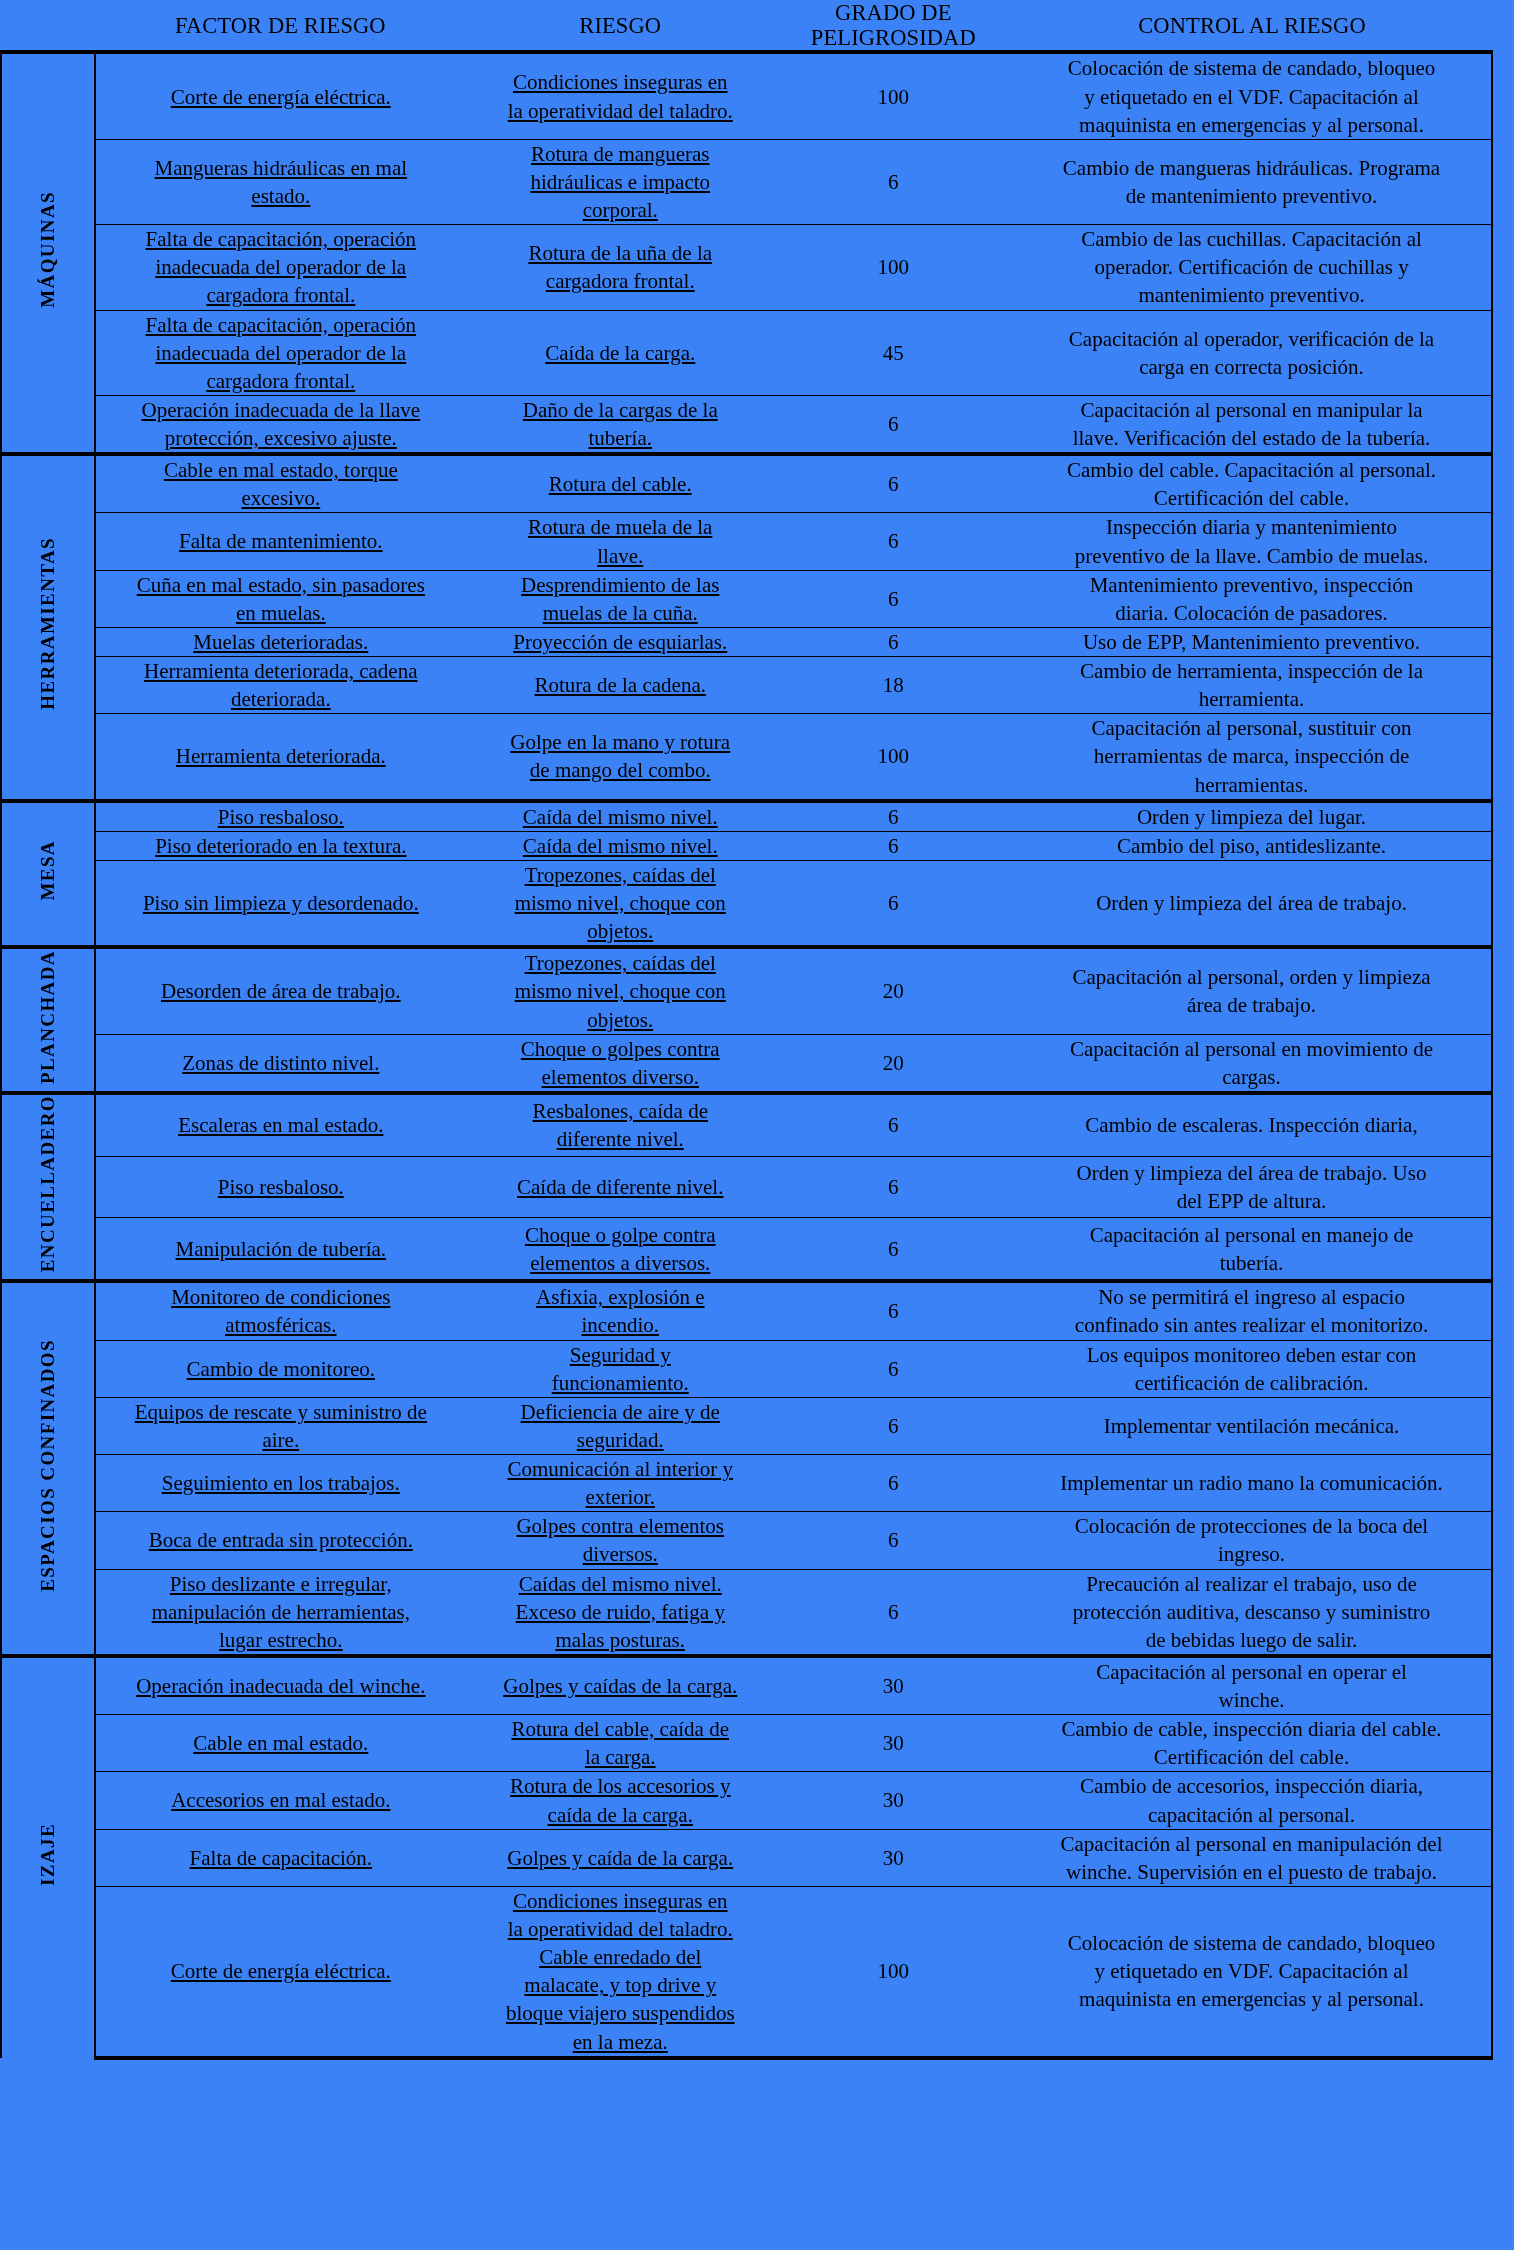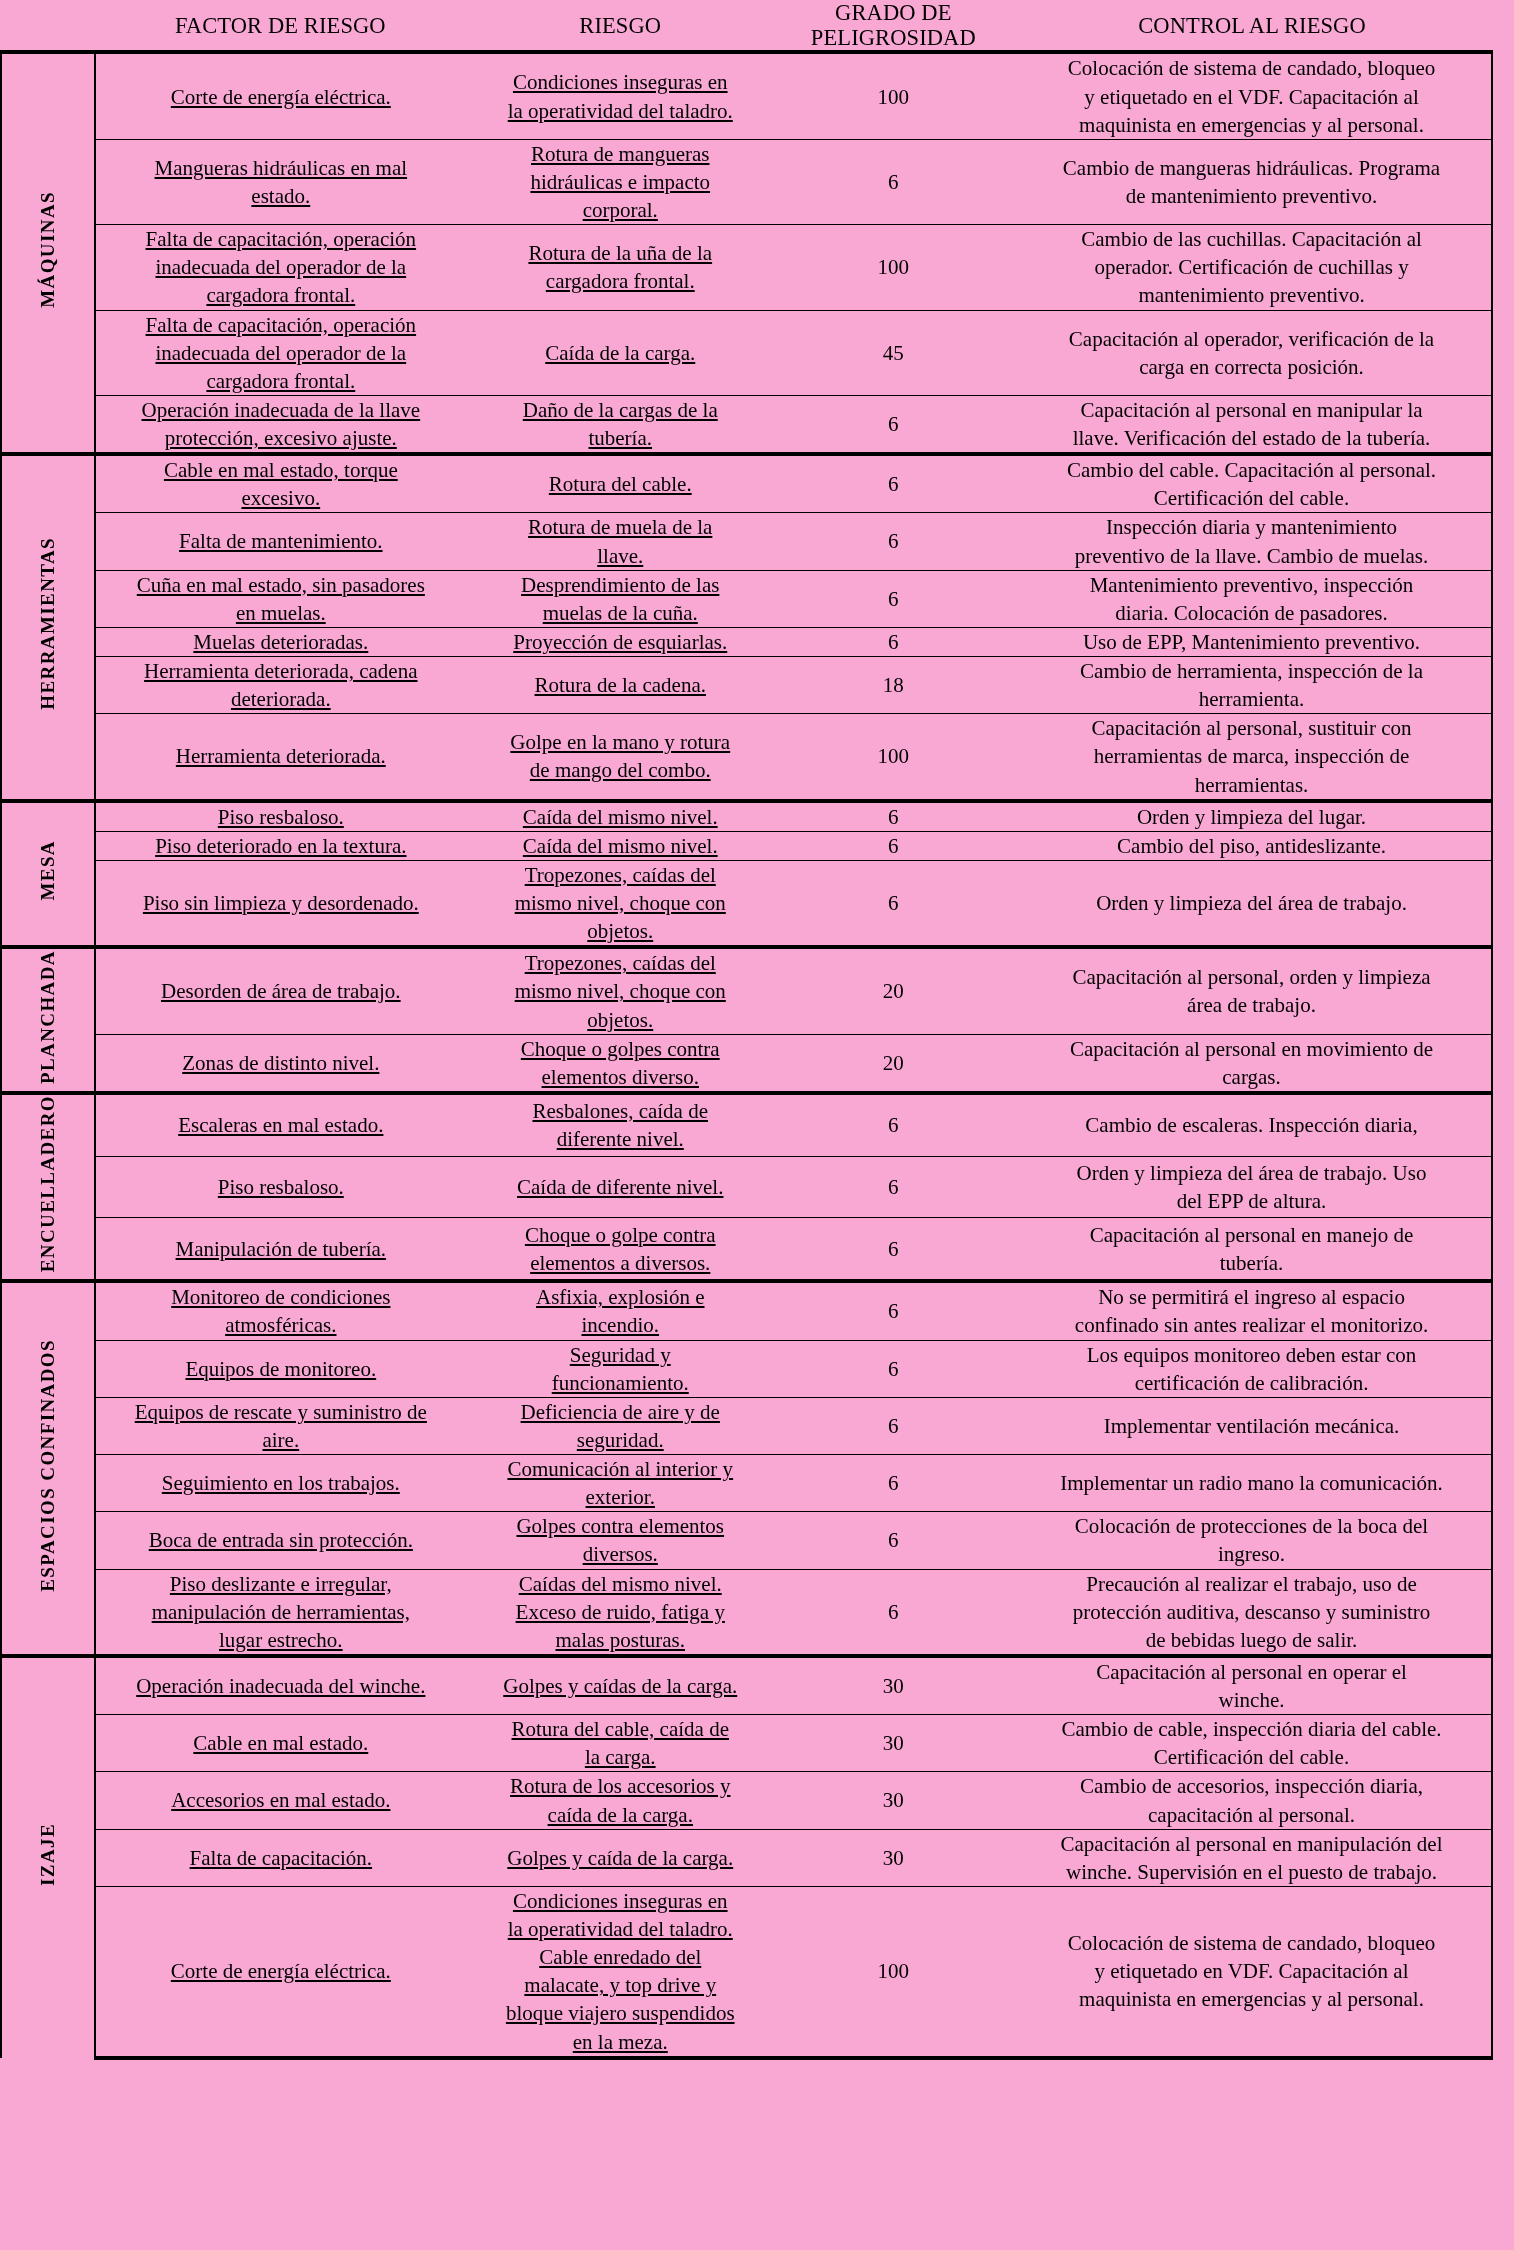--- a/index.html
+++ b/index.html
@@ -8,21 +8,21 @@
     background: #ffffff;
   }
   body {
     font-family: "Liberation Serif", "DejaVu Serif", serif;
     color: #000000;
   }
   #page {
     width: 1514px;
     min-height: 2250px;
     position: relative;
-    background: #f9a8d4;
+    background: #3b82f6;
     box-sizing: border-box;
   }
   table.risk-table {
     border-collapse: collapse;
     width: 1493px;
     margin-left: 0px;
     table-layout: fixed;
   }
   table.risk-table td,
   table.risk-table th {
@@ -286,21 +286,21 @@
           <td class="cat-cell sec-start" rowspan="6"><span class="vert">ESPACIOS CONFINADOS</span></td>
           <td class="col-factor multiline">Monitoreo de condiciones
 atmosféricas.</td>
           <td class="col-riesgo multiline">Asfixia, explosión e
 incendio.</td>
           <td class="col-grado multiline">6</td>
           <td class="col-ctrl multiline">No se permitirá el ingreso al espacio
 confinado sin antes realizar el monitorizo.</td>
         </tr>
         <tr>
-          <td class="col-factor multiline">Equipos de monitoreo.</td>
+          <td class="col-factor multiline">Cambio de monitoreo.</td>
           <td class="col-riesgo multiline">Seguridad y
 funcionamiento.</td>
           <td class="col-grado multiline">6</td>
           <td class="col-ctrl multiline">Los equipos monitoreo deben estar con
 certificación de calibración.</td>
         </tr>
         <tr>
           <td class="col-factor multiline">Equipos de rescate y suministro de
 aire.</td>
           <td class="col-riesgo multiline">Deficiencia de aire y de

